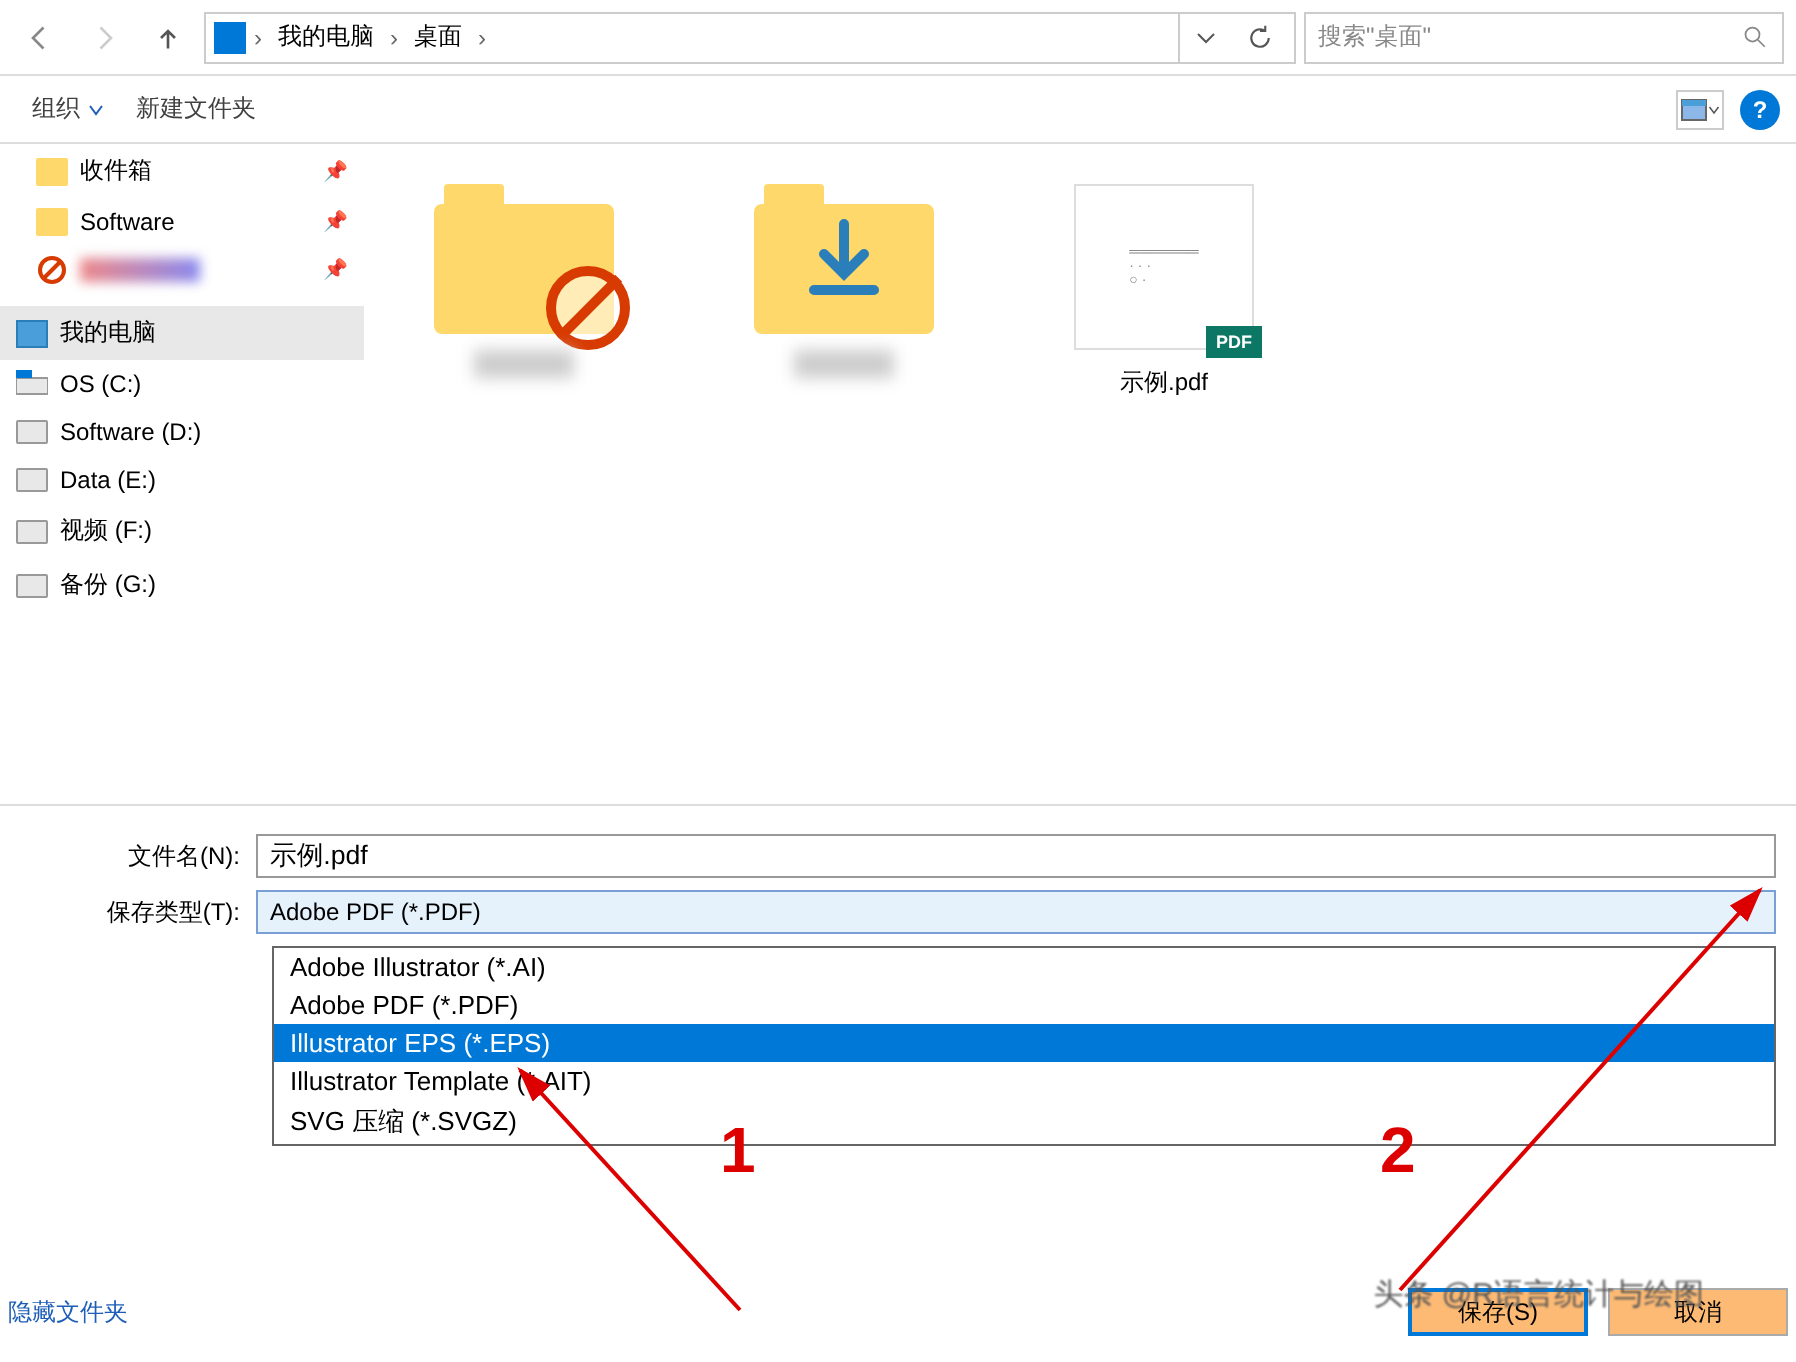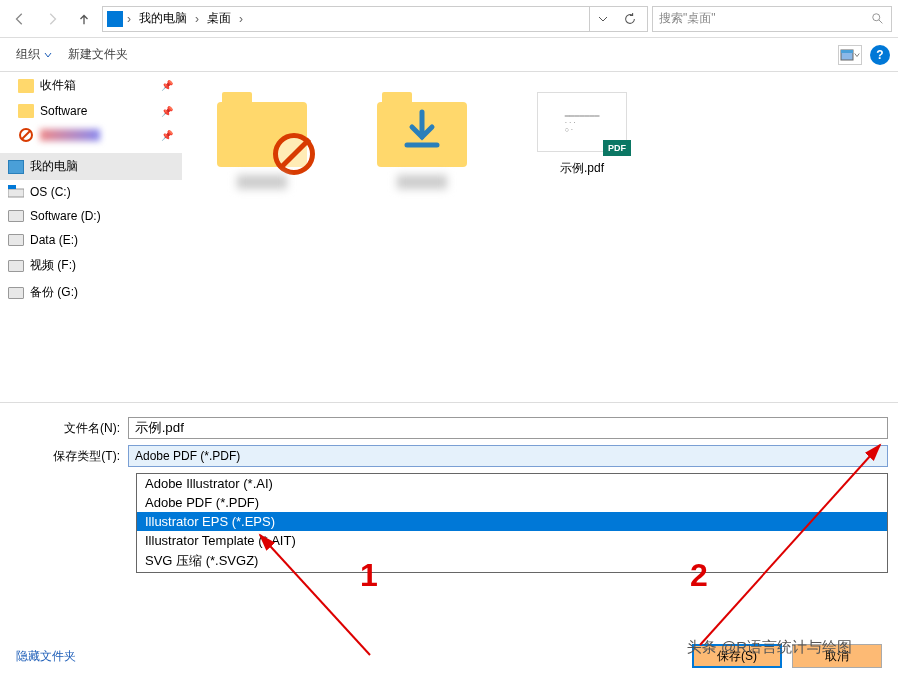--- a/index.html
+++ b/index.html
@@ -39,37 +39,37 @@
     .content { flex: 1; display: flex; padding: 20px; gap: 40px; align-items: flex-start; }
     .file-item { display: flex; flex-direction: column; align-items: center; width: 120px; gap: 8px; }
     .folder-icon { width: 90px; height: 75px; position: relative; }
     .folder-back { position: absolute; width: 90px; height: 65px; bottom: 0; background: #ffd86c; border-radius: 4px; }
     .folder-tab { position: absolute; width: 30px; height: 12px; top: 0; left: 5px; background: #ffd86c; border-radius: 2px 2px 0 0; }
     .folder-overlay { position: absolute; right: -8px; bottom: -8px; }
     .no-entry { width: 42px; height: 42px; border: 5px solid #d83b01; border-radius: 50%; position: relative; background: rgba(255,255,255,0.5); }
     .no-entry::after { content: ''; position: absolute; width: 5px; height: 42px; background: #d83b01; left: 14px; top: -5px; transform: rotate(45deg); }
     .download-arrow { width: 50px; height: 50px; position: absolute; left: 20px; top: 15px; }
     .download-arrow svg { width: 50px; height: 50px; }
-    .pdf-thumb { width: 90px; height: 60px; border: 1px solid #ddd; background: #fff; position: relative; display: flex; align-items: center; justify-content: center; }
+    .pdf-thumb { width: 90px; height: 83px; border: 1px solid #ddd; background: #fff; position: relative; display: flex; align-items: center; justify-content: center; }
     .pdf-badge { position: absolute; right: -5px; bottom: -5px; background: #0b7764; color: #fff; font-size: 9px; font-weight: bold; padding: 3px 5px; }
     .pdf-content { font-size: 7px; color: #888; }
     .blur-label { filter: blur(4px); background: #ccc; width: 50px; height: 14px; }
     
     
     .bottom { border-top: 1px solid #ddd; padding: 14px 10px 10px 10px; }
     .form-row { display: flex; align-items: center; margin-bottom: 6px; }
     .form-label { width: 118px; text-align: right; padding-right: 8px; }
     .form-input { flex: 1; height: 22px; border: 1px solid #999; padding: 0 6px; }
     .form-select { flex: 1; height: 22px; border: 1px solid #7a9fd4; background: #e5f1fb; padding: 0 6px; display: flex; align-items: center; }
     
     .dropdown { margin-left: 126px; border: 1px solid #666; background: #fff; }
     .dropdown-item { padding: 2px 8px; font-size: 13px; }
     .dropdown-item.selected { background: #0078d7; color: #fff; }
     
-    .footer { position: absolute; bottom: 0; left: 0; right: 0; height: 50px; display: flex; align-items: center; padding: 0 16px; }
+    .footer { position: absolute; bottom: 0; left: 0; right: 0; height: 50px; display: flex; align-items: center; padding: 0 4px; }
     .footer-left { color: #1e5eb8; }
     .footer-right { margin-left: auto; display: flex; gap: 10px; }
     .btn { min-width: 90px; height: 24px; border: 1px solid #aaa; background: #fdba74; padding: 0 12px; display: flex; align-items: center; justify-content: center; }
     .btn.primary { border: 2px solid #0078d7; }
     
     
     .annotation { position: absolute; font-size: 32px; font-weight: bold; color: #d00; pointer-events: none; }
     .arrow-svg { position: absolute; pointer-events: none; }
     .watermark { position: absolute; bottom: 24px; right: 46px; font-size: 15px; color: #555; filter: blur(0.5px); }
   </style>

